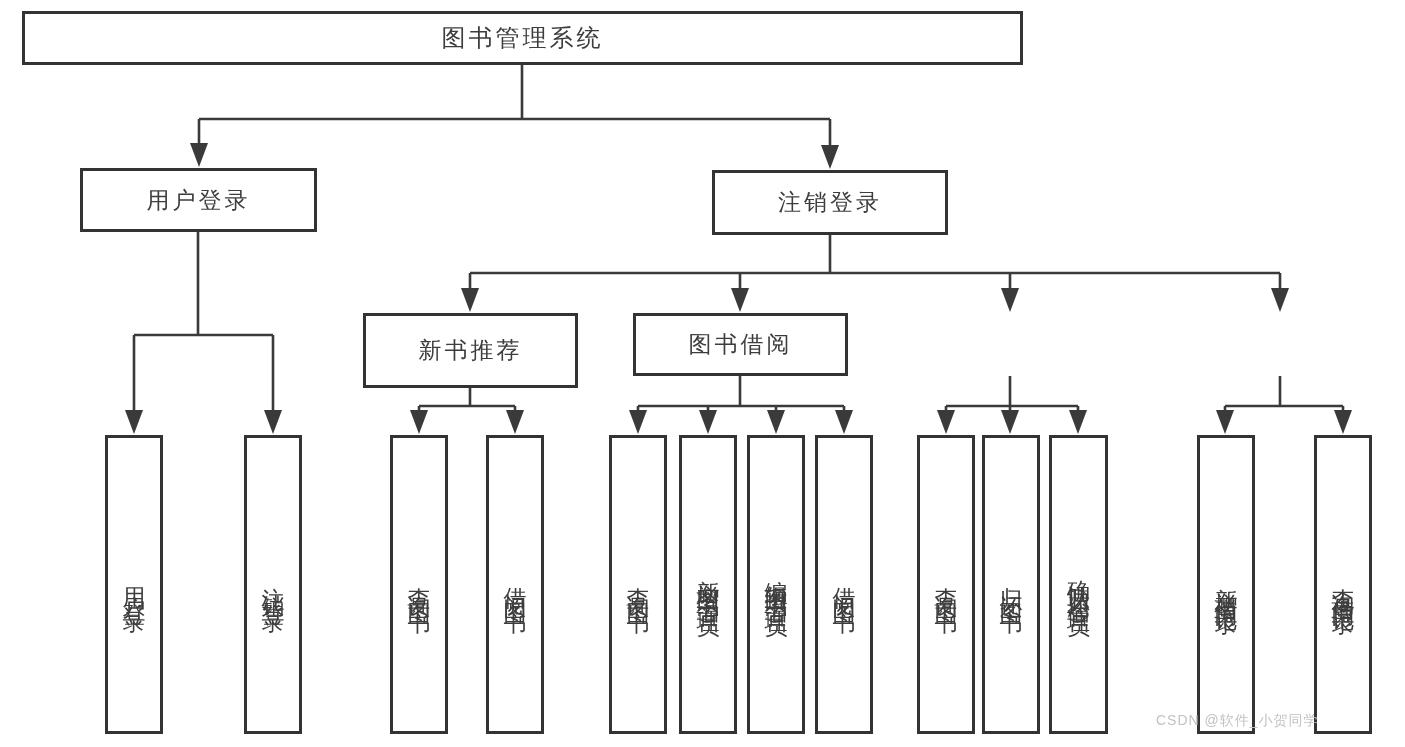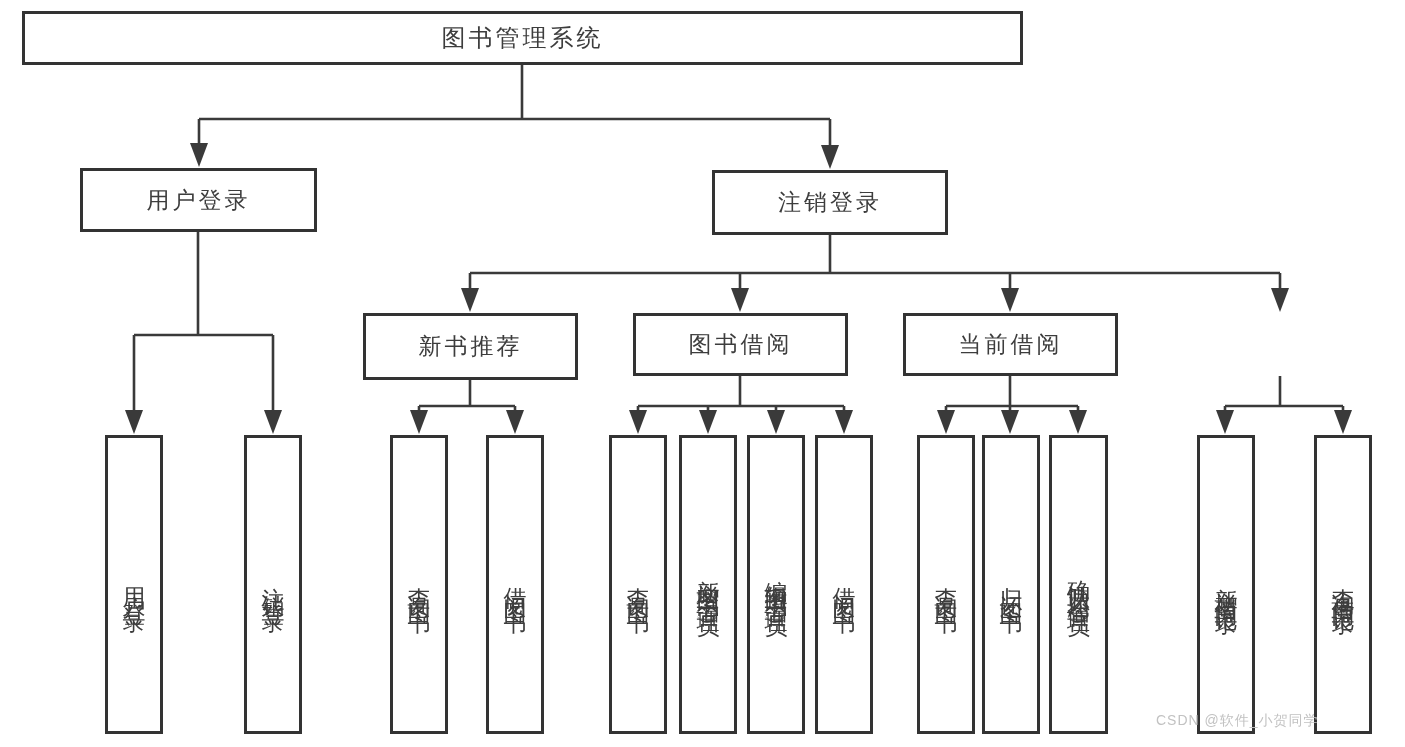--- a/index.html
+++ b/index.html
@@ -93,28 +93,25 @@
     <span class="title-label">图书管理系统</span>
   </div>
 
   <div class="box" style="left:80px; top:168px; width:237px; height:64px;">
     <span class="h-label">用户登录</span>
   </div>
   <div class="box" style="left:712px; top:170px; width:236px; height:65px;">
     <span class="h-label">注销登录</span>
   </div>
 
-  <div class="box" style="left:363px; top:313px; width:215px; height:67px;">
+  <div class="box" style="left:363px; top:313px; width:215px; height:75px;">
     <span class="h-label">新书推荐</span>
   </div>
   <div class="box" style="left:633px; top:313px; width:215px; height:63px;">
     <span class="h-label">图书借阅</span>
-  </div>
-  <div class="box" style="left:903px; top:313px; width:215px; height:63px;">
-    <span class="h-label">当前借阅</span>
   </div>
 
   <div class="box" style="left:105px; top:435px; width:58px; height:299px;">
     <span class="v-label">用户登录</span>
   </div>
   <div class="box" style="left:244px; top:435px; width:58px; height:299px;">
     <span class="v-label">注销登录</span>
   </div>
 
   <div class="box" style="left:390px; top:435px; width:58px; height:299px;">

